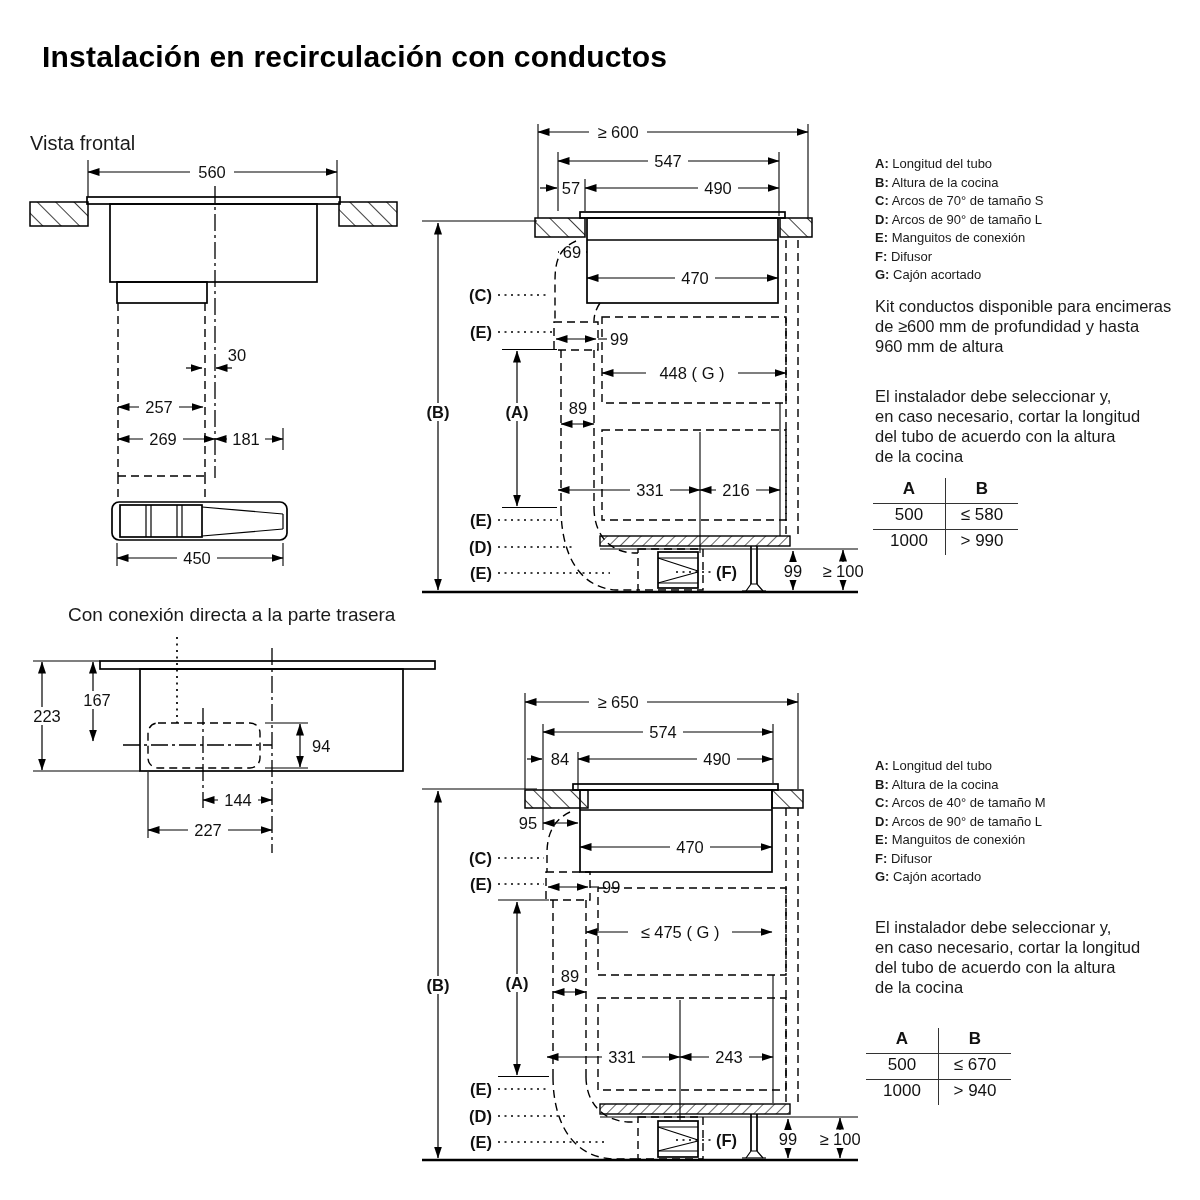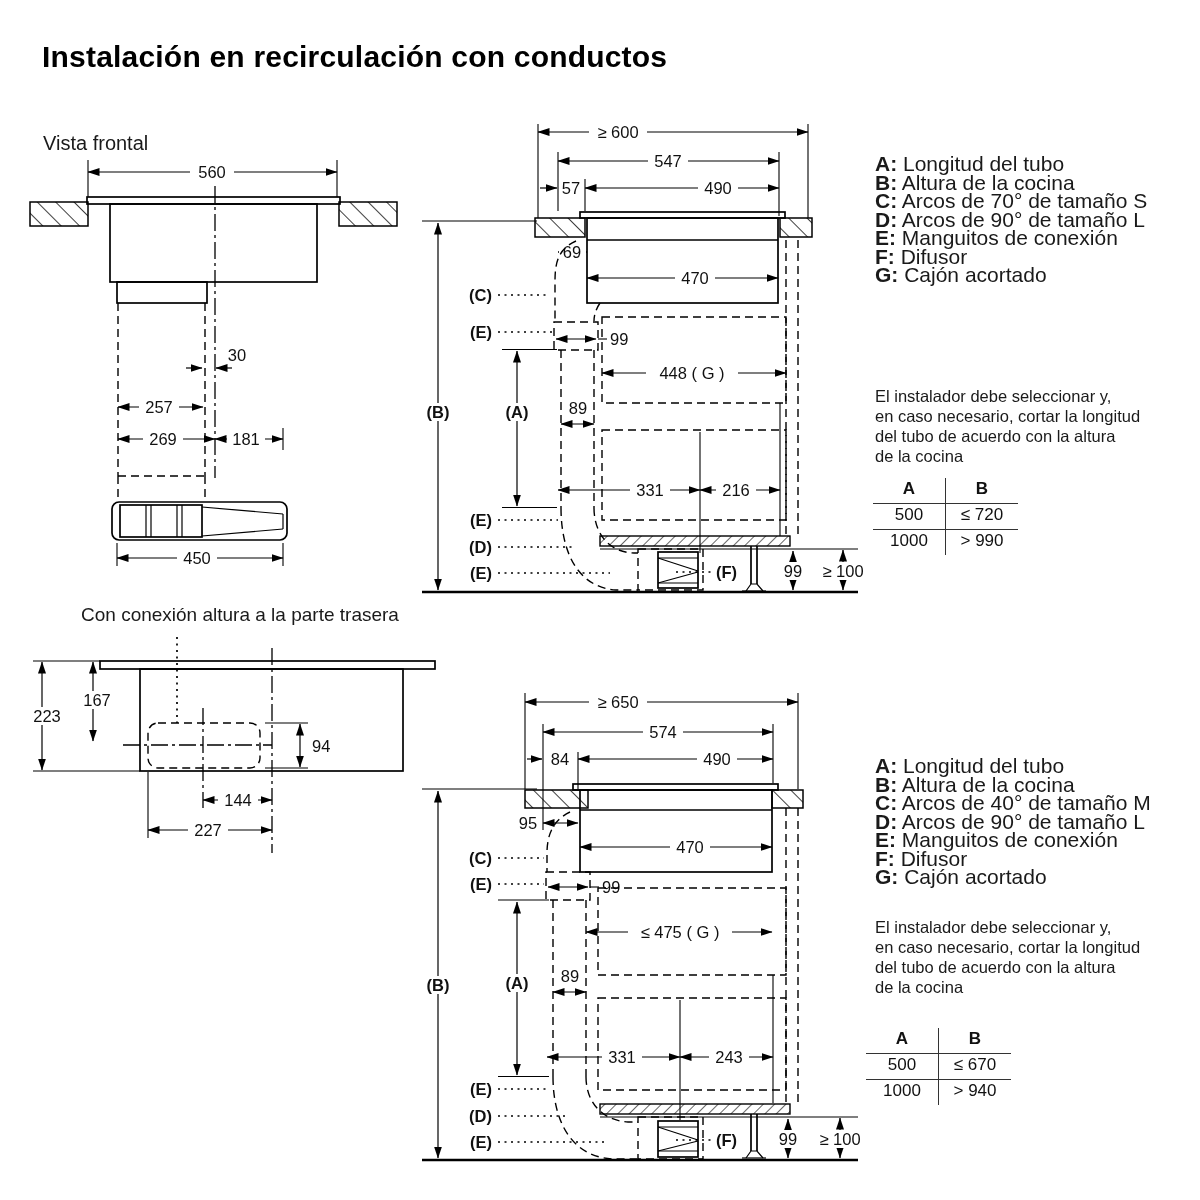--- a/index.html
+++ b/index.html
@@ -1,21 +1,21 @@
 <!DOCTYPE html>
 <html><head>
 <meta charset="utf-8">
 <style>
   html,body{margin:0;padding:0;background:#fff;}
   #page{position:relative;width:1200px;height:1200px;background:#fff;overflow:hidden;
         font-family:"Liberation Sans","DejaVu Sans",sans-serif;color:#111;}
   #page-title{position:absolute;left:42px;top:40px;margin:0;font-size:30px;font-weight:bold;color:#000;letter-spacing:.2px;}
-  .viewlabel{position:absolute;font-size:20px;color:#1a1a1a;margin-left:13px;}
+  .viewlabel{position:absolute;font-size:20px;color:#1a1a1a;}
   #draw{position:absolute;left:0;top:0;}
-  .legend{position:absolute;font-size:21px;line-height:18.5px;color:#1a1a1a;white-space:nowrap;}
+  .legend{position:absolute;font-size:13px;line-height:18.5px;color:#1a1a1a;white-space:nowrap;}
   .legend b{font-weight:bold;}
   .note{position:absolute;font-size:16.5px;line-height:20px;color:#1a1a1a;white-space:nowrap;}
   .tbl{position:absolute;font-size:17px;color:#111;text-align:center;}
   .tr{display:flex;}
   .tr>div{width:72px;padding:1px 0 4px;}
   .tr>div:first-child{border-right:1.5px solid #333;}
   .tr.hd{font-weight:bold;}
   .tr.hd>div,.tr.r1>div{border-bottom:1.5px solid #333;}
   .tr.hd>div:first-child,.tr.r1>div:first-child{border-right:1.5px solid #333;}
   
@@ -31,21 +31,21 @@
   text.st{text-anchor:start;}
   text.en{text-anchor:end;}
   rect.w{fill:#fff;stroke:none;}
 </style>
 </head>
 <body>
 <div id="page">
 
 <h1 id="page-title">Instalación en recirculación con conductos</h1>
 <div class="viewlabel" style="left:30px;top:132px;">Vista frontal</div>
-<div class="viewlabel" style="left:68px;top:604px;font-size:19px;">Con conexión altura a la parte trasera</div>
+<div class="viewlabel" style="left:68px;top:604px;font-size:19px;">Con conexión directa a la parte trasera</div>
 
 <svg id="draw" width="1200" height="1200" viewBox="0 0 1200 1200">
   <defs>
     <marker id="ar" viewBox="0 0 12 8" refX="11.5" refY="4" markerWidth="12" markerHeight="8" orient="auto-start-reverse" markerUnits="userSpaceOnUse">
           <path d="M0,0 L12,4 L0,8 Z" fill="#000"></path>
         </marker>
     <pattern id="hW" width="13" height="13" patternUnits="userSpaceOnUse" patternTransform="rotate(-45)">
           <line x1="0" y1="0" x2="0" y2="13" stroke="#000" stroke-width="1.5"></line>
         </pattern>
     <pattern id="hS" width="8" height="8" patternUnits="userSpaceOnUse" patternTransform="rotate(45)">
@@ -333,34 +333,39 @@
 
 <div class="legend" style="left:875px;top:155px;">
   <div><b>A:</b> <span>Longitud del tubo</span></div>
   <div><b>B:</b> <span>Altura de la cocina</span></div>
   <div><b>C:</b> <span>Arcos de 70° de tamaño S</span></div>
   <div><b>D:</b> <span>Arcos de 90° de tamaño L</span></div>
   <div><b>E:</b> <span>Manguitos de conexión</span></div>
   <div><b>F:</b> <span>Difusor</span></div>
   <div><b>G:</b> <span>Cajón acortado</span></div>
 </div>
+<div class="note" style="left:875px;top:296px;">
+  <div>Kit conductos disponible para encimeras</div>
+  <div>de ≥600 mm de profundidad y hasta</div>
+  <div>960 mm de altura</div>
+</div>
 <div class="note" style="left:875px;top:386px;">
   <div>El instalador debe seleccionar y,</div>
   <div>en caso necesario, cortar la longitud</div>
   <div>del tubo de acuerdo con la altura</div>
   <div>de la cocina</div>
 </div>
 <div class="tbl" style="left:873px;top:478px;">
   <div class="tr hd">
         <div>A</div>
         <div>B</div>
       </div>
   <div class="tr r1">
         <div>500</div>
-        <div>≤ 720</div>
+        <div>≤ 580</div>
       </div>
   <div class="tr">
         <div>1000</div>
         <div>&gt; 990</div>
       </div>
 </div>
 
 <div class="legend" style="left:875px;top:757px;">
   <div><b>A:</b> <span>Longitud del tubo</span></div>
   <div><b>B:</b> <span>Altura de la cocina</span></div>

